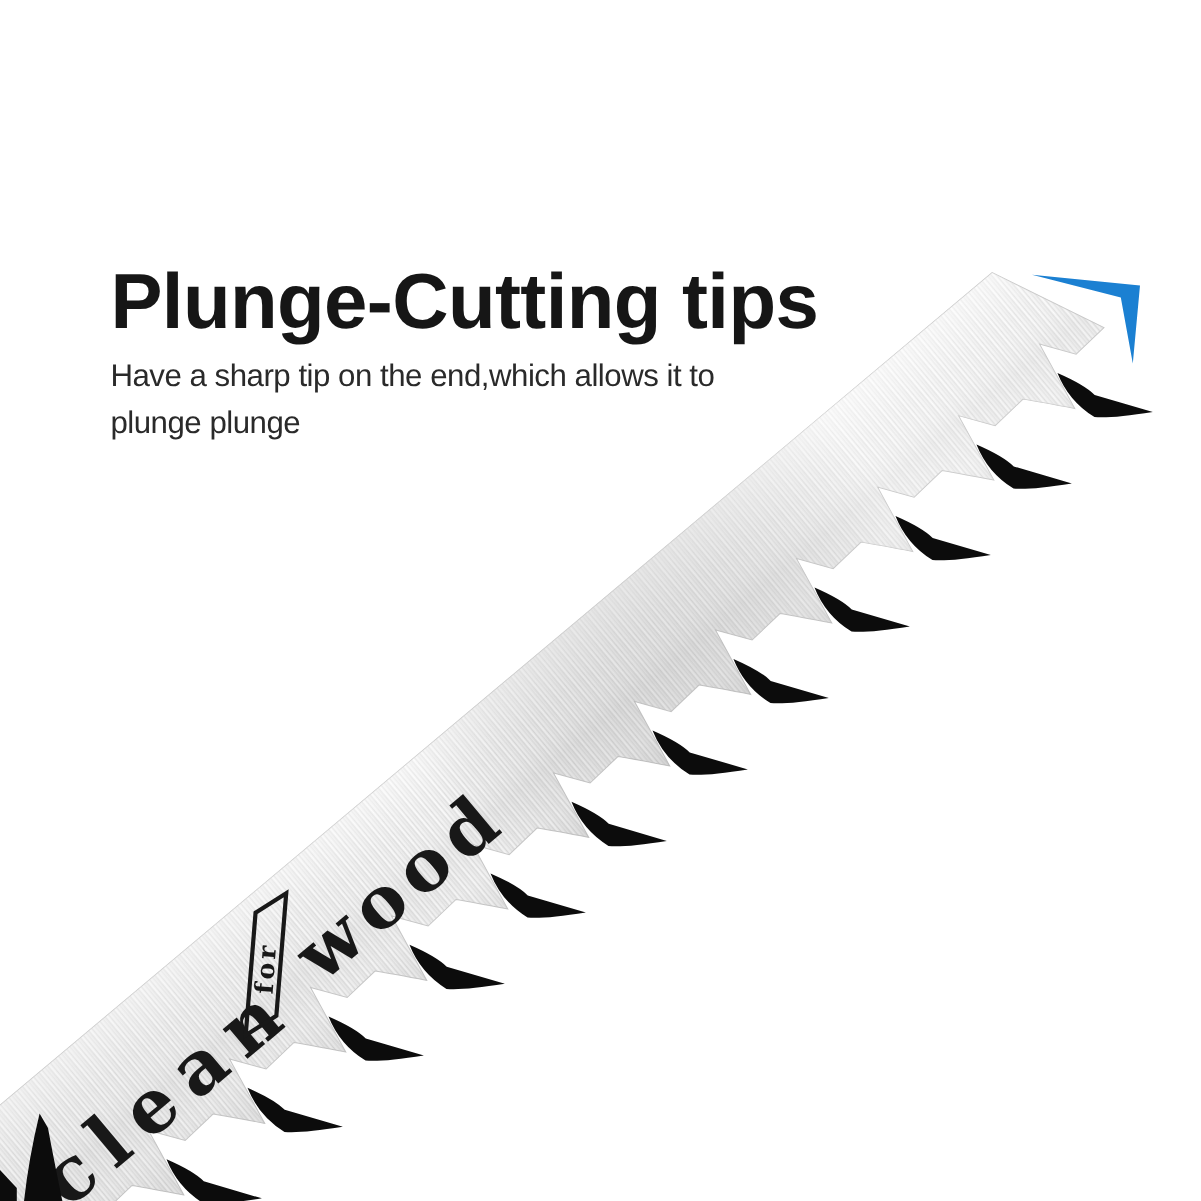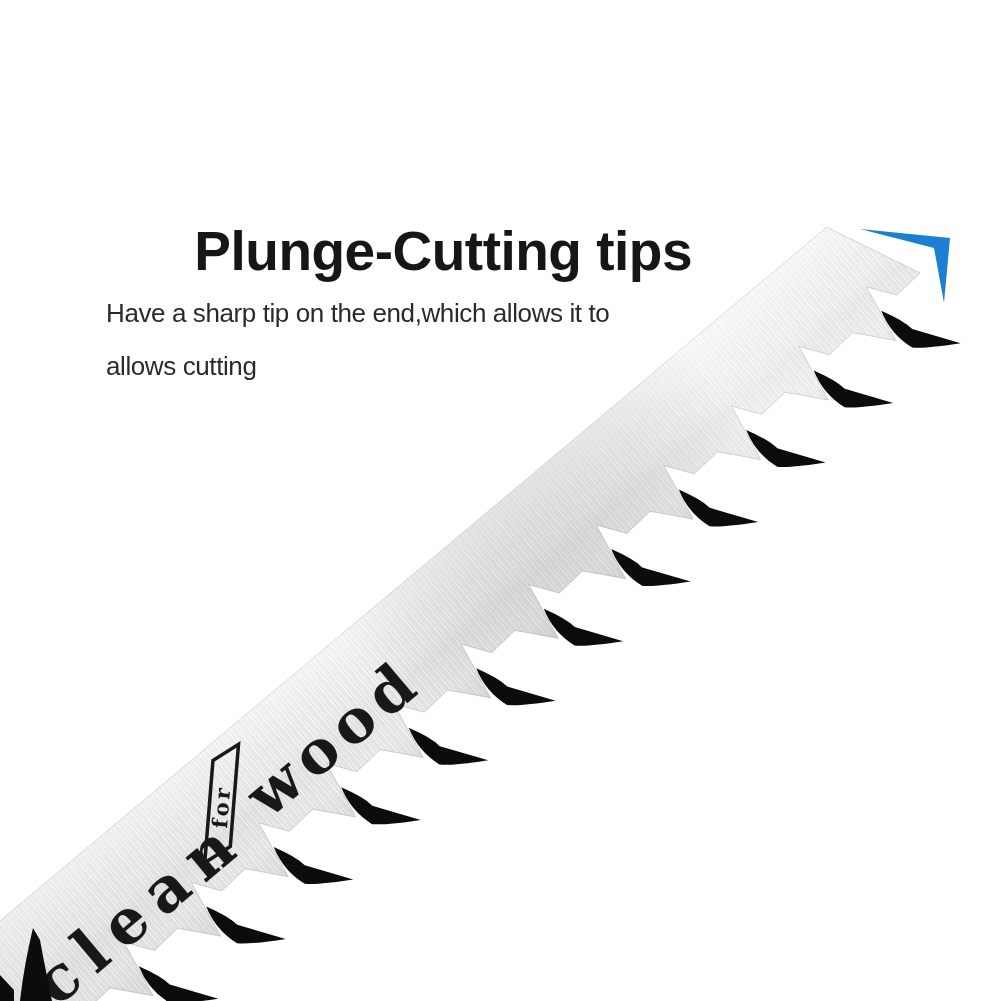--- a/index.html
+++ b/index.html
@@ -9,29 +9,28 @@
     overflow:hidden;
     background:#ffffff;
     font-family:"Liberation Sans", sans-serif;
   }
   .stage svg{position:absolute;left:0;top:0;}
   .header{
     position:absolute;left:92px;top:222px;width:600px;
   }
   .header h1{
     margin:0;
-    font-size:55px;
+    font-size:65px;
     line-height:58px;
     font-weight:700;
     letter-spacing:-0.5px;
     color:#161616;
-    text-align:right;
   }
   .header p{
-    margin:14px;
+    margin:0;
     font-size:26px;
     line-height:39px;
     letter-spacing:-0.4px;
     color:#2a2a2a;
   }
   .header p:first-of-type{margin-top:14px;}
   .blade-text{font-family:"DejaVu Serif", serif;}
 </style>
 </head>
 <body>
@@ -95,16 +94,16 @@
 
     <path class="corner-shadow" d="M 33,928 Q 24,965 20,1001 L 52,1001 Q 44,962 40,940 Z" fill="#0c0c0c"></path>
     <path class="corner-shadow" d="M 0,975 L 14,990 L 14,1001 L 0,1001 Z" fill="#0c0c0c"></path>
 
     <polygon id="pointer" points="860,229 950,238 944,303 934,248" fill="#1b80d2"></polygon>
   </svg>
 
   <div class="header">
     <h1 style="color: rgb(22, 22, 22);">Plunge-Cutting tips</h1>
     <p style="color: rgb(42, 42, 42);">Have a sharp tip on the end,which allows it to</p>
-    <p style="color: rgb(42, 42, 42);">allows cutting</p>
+    <p style="color: rgb(42, 42, 42);">plunge plunge</p>
   </div>
 
 </div>
 
 </body></html>

